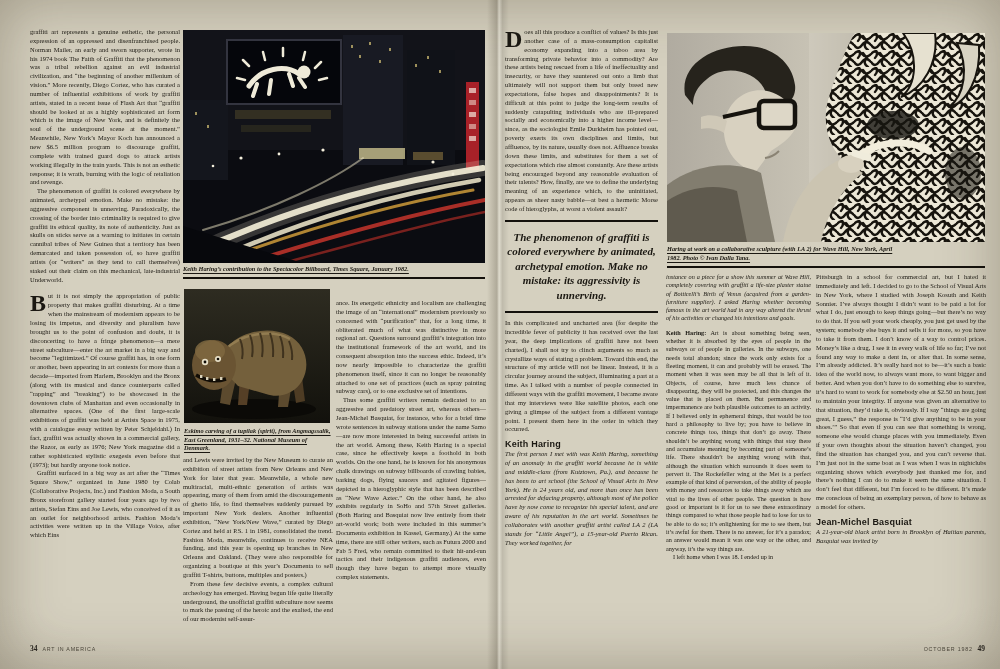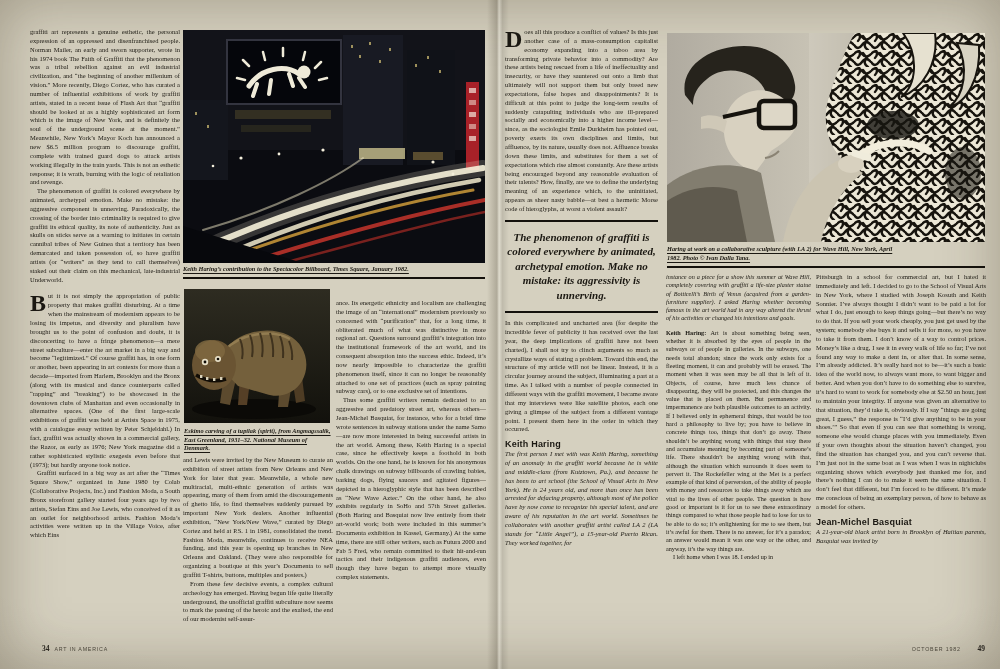--- a/index.html
+++ b/index.html
@@ -27,21 +27,21 @@
   .sechead{margin:5px 0 1px 0;font-family:"Liberation Sans","DejaVu Sans",sans-serif;
     font-weight:bold;font-size:9px;letter-spacing:.2px;text-indent:0;}
   .photo{position:absolute;display:block;}
   .caption{position:absolute;font-weight:bold;font-style:italic;font-size:6.3px;line-height:8.6px;
     text-align:left;}
   .caption .cap-text{text-decoration:underline;text-decoration-thickness:1px;text-underline-offset:1.5px;}
   .caprule{position:absolute;height:2px;background:#14110c;}
   .pullquote{margin:6px 0;padding:8px 2px 9px 2px;border-top:2.5px solid #14110c;border-bottom:2.5px solid #14110c;
     text-align:center;font-weight:bold;font-style:italic;font-size:11px;line-height:14.5px;text-indent:0;}
   .folio{position:absolute;font-size:6.5px;color:#2a2620;}
-  .folio b{font-size:7.5px;font-family:"Liberation Serif",serif;margin-left:12px;}
+  .folio b{font-size:7.5px;font-family:"Liberation Serif",serif;}
   .folio .mag{font-family:"Liberation Sans","DejaVu Sans",sans-serif;font-size:5.3px;letter-spacing:.8px;color:#4a453a;}
 </style>
 </head>
 <body>
 
 <div class="spread">
   <div class="vignette"></div>
 
   <div class="col" id="lc1" style="left:30px;top:28px;width:150px;height:624px;">
     <p class="body nin">graffiti art represents a genuine esthetic, the personal expression of an oppressed and disenfranchised people. Norman Mailer, an early and sworn supporter, wrote in his 1974 book The Faith of Graffiti that the phenomenon was a tribal rebellion against an evil industrial civilization, and “the beginning of another millenium of vision.” More recently, Diego Cortez, who has curated a number of influential exhibitions of work by graffiti artists, stated in a recent issue of Flash Art that “graffiti should be looked at as a highly sophisticated art form which is the image of New York, and is definitely the soul of the underground scene at the moment.” Meanwhile, New York’s Mayor Koch has announced a new $6.5 million program to discourage graffiti, complete with trained guard dogs to attack artists working illegally in the train yards. This is not an esthetic response; it is wrath, burning with the logic of retaliation and revenge.</p>

